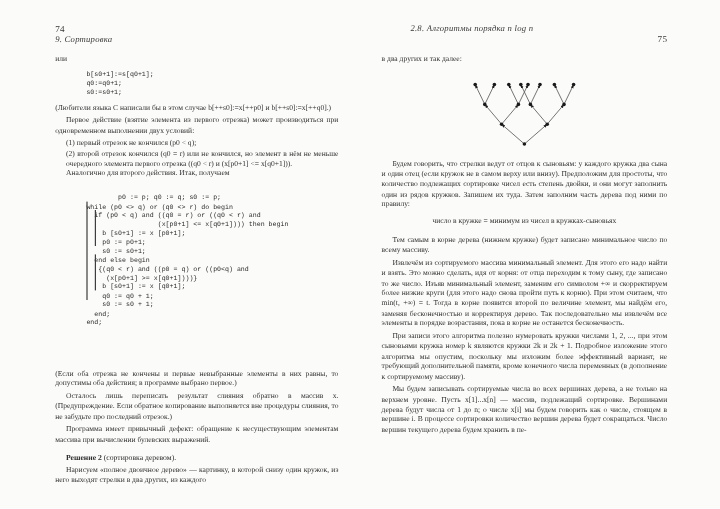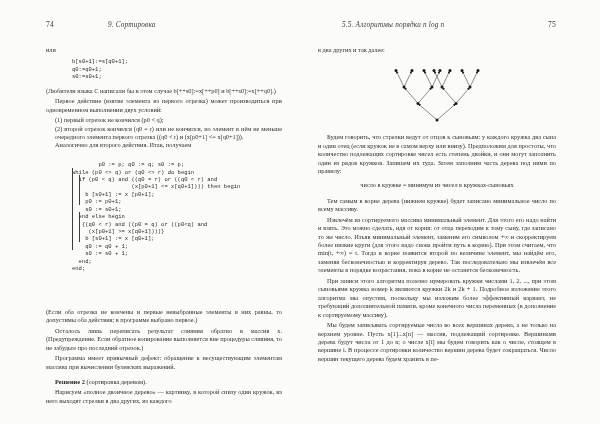--- a/index.html
+++ b/index.html
@@ -38,20 +38,21 @@
   .leaf-right { width: 50%; padding: 20px 44px 14px 18px; }
 
   .runhead {
     display: flex;
     align-items: baseline;
     font-size: 7.2px;
     letter-spacing: 0.2px;
     color: #3a3a3a;
     height: 12px;
     margin-bottom: 14px;
+    flex-direction: column;
   }
   .runhead .folio {
     font-size: 7.6px;
     font-family: "Liberation Serif", serif;
     color: #3a3a3a;
   }
   .runhead .rh-title {
     font-style: italic;
     font-size: 7.2px;
     color: #3a3a3a;
@@ -204,21 +205,21 @@
       </p>
 
       <div class="body-text">
         <p>Нарисуем «полное двоичное дерево» — картинку, в которой снизу один кружок, из него выходят стрелки в два других, из каждого</p>
       </div>
     </div>
 
     <div class="leaf leaf-right">
 
       <div class="runhead runhead-right">
-        <span class="rh-title">5.5. Алгоритмы порядка n log n</span>
+        <span class="rh-title">2.8. Алгоритмы порядка n log n</span>
         <span class="folio">75</span>
       </div>
 
       <div class="body-text">
         <p class="noindent tight">в два других и так далее:</p>
       </div>
 
       <div class="figure">
         <svg width="118" height="62" viewBox="0 0 118 62">
           <defs>

